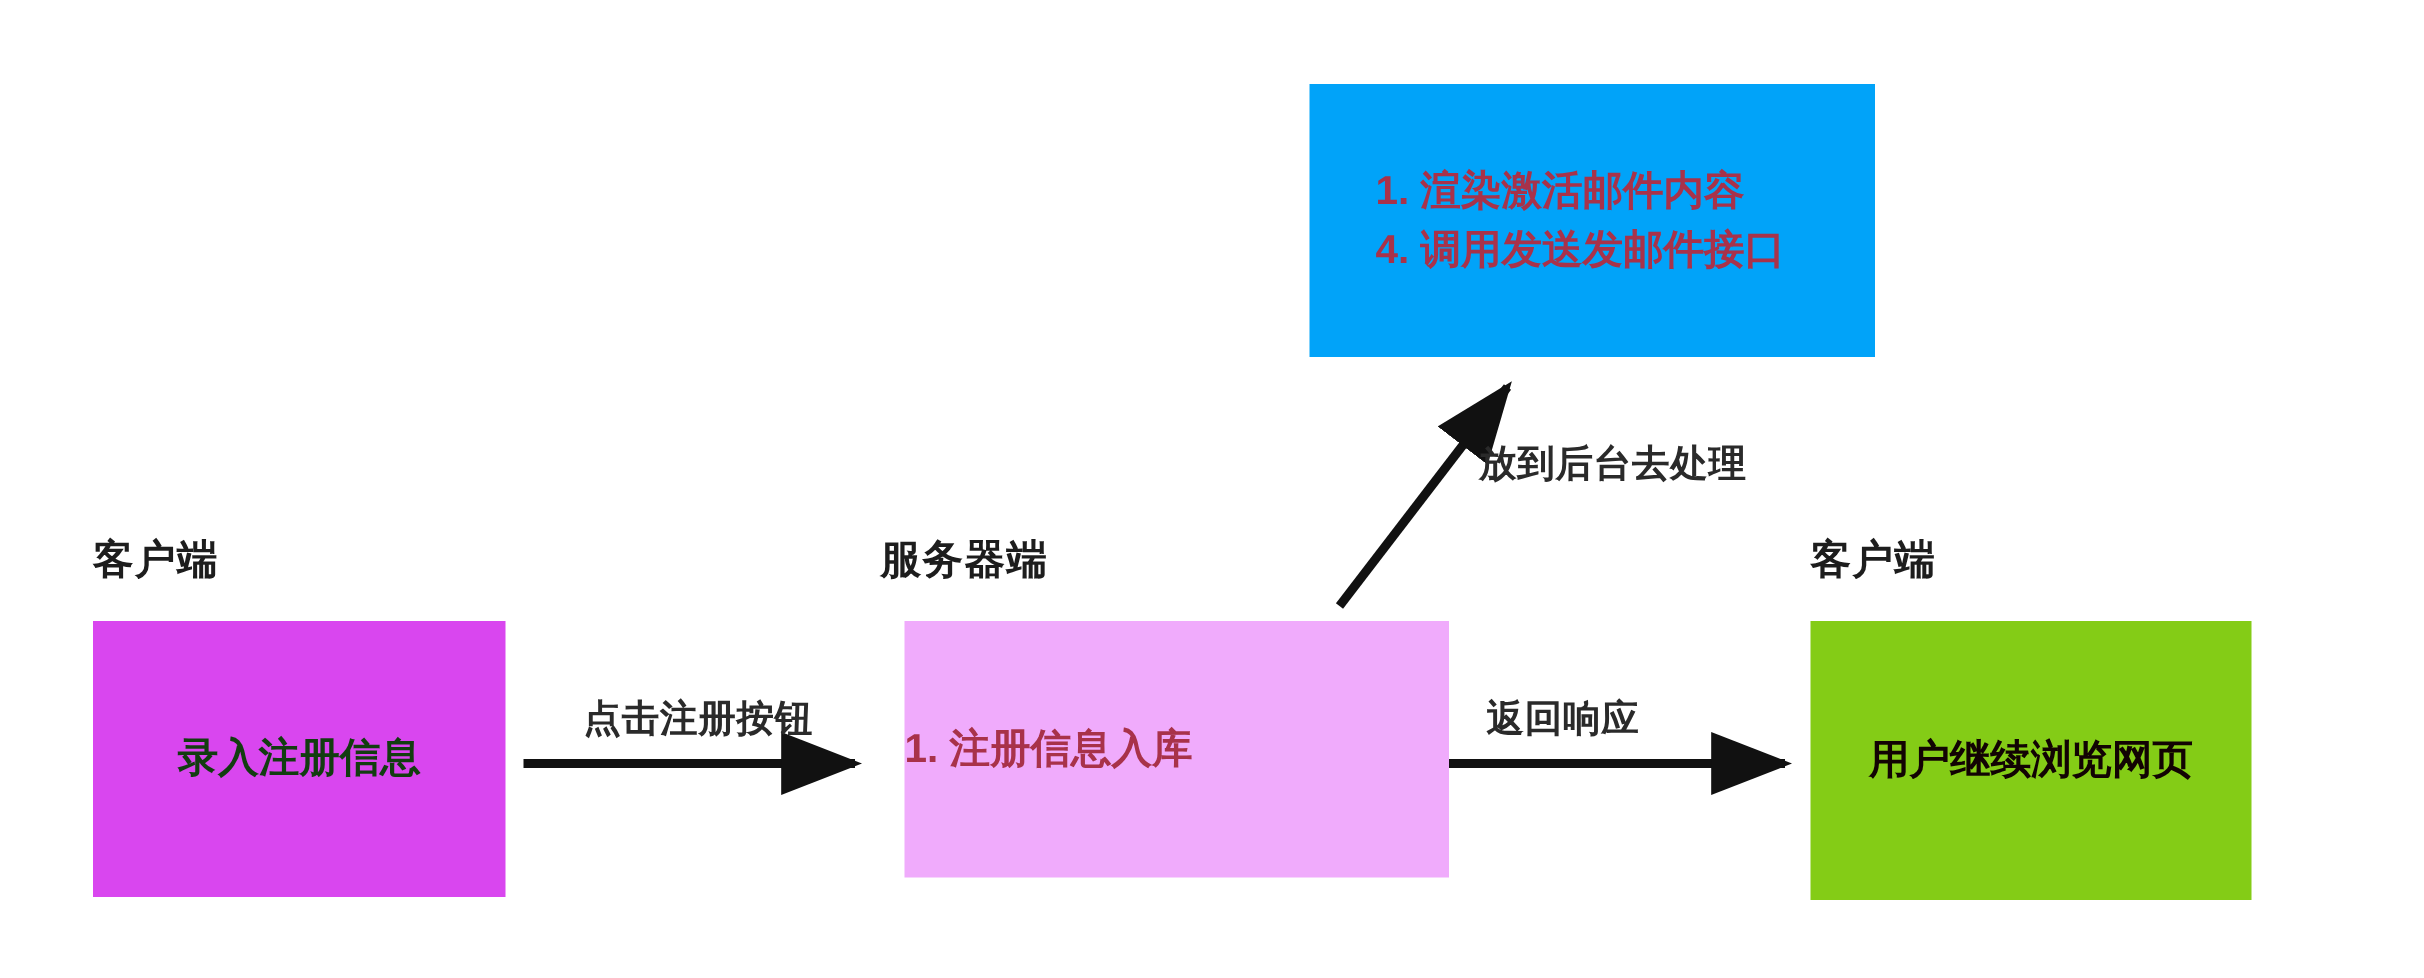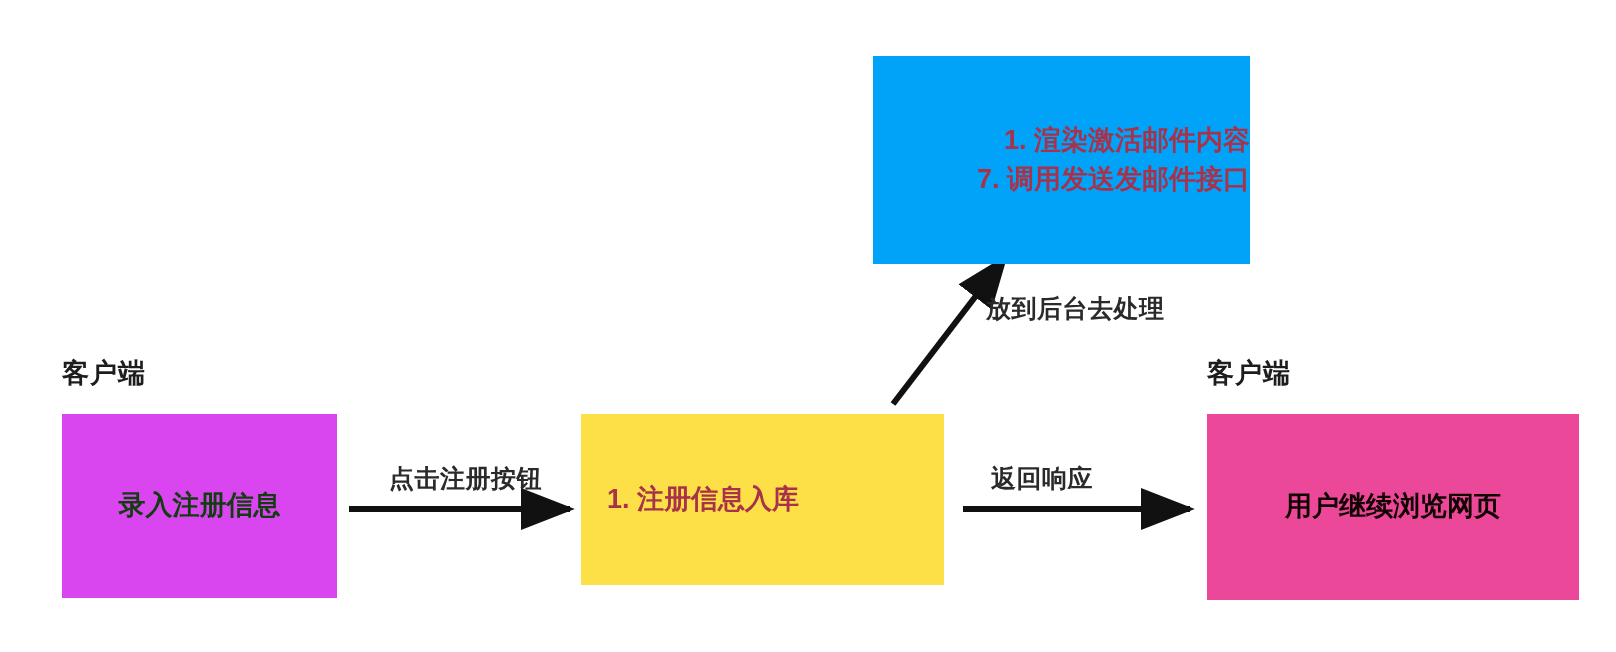--- a/index.html
+++ b/index.html
@@ -52,47 +52,46 @@
   #green-box {
     left: 62px;
     top: 414px;
     width: 275px;
     height: 184px;
     background: #d946ef;
   }
   #green-box .box-text { color: #123d10; }
 
   #orange-box {
-    left: 581px;
+    left: 603px;
     top: 414px;
     width: 363px;
     height: 171px;
-    background: #fde047;
+    background: #f0abfc;
     align-items: flex-start;
-    padding-left: 26px;
   }
   #orange-box .box-text { color: #a8324a; }
 
   #blue-box {
     left: 873px;
     top: 56px;
     width: 377px;
-    height: 208px;
+    height: 182px;
     background: #01a3f9;
-    align-items: flex-end;
+    align-items: flex-start;
     padding-left: 44px;
   }
   #blue-box .box-text { color: #a8324a; }
 
   #red-box {
     left: 1207px;
     top: 414px;
-    width: 372px;
+    width: 294px;
     height: 186px;
-    background: #ec4899;
+    background: #84cc16;
   }
   #red-box .box-text { color: #120303; }
 
   #label-client-left  { left: 62px;   top: 355px; width: 275px; }
   #label-server       { left: 587px;  top: 355px; width: 363px; }
   #label-client-right { left: 1207px; top: 355px; width: 346px; }
 
   .edge-label {
     position: absolute;
     font-size: 25px;
@@ -129,34 +128,35 @@
 
     <line x1="349" y1="509" x2="570" y2="509" stroke="#111111" stroke-width="6" marker-end="url(#arrowhead)"></line>
 
     <line x1="963" y1="509" x2="1190" y2="509" stroke="#111111" stroke-width="6" marker-end="url(#arrowhead)"></line>
 
     <line x1="893" y1="404" x2="1005" y2="258" stroke="#111111" stroke-width="6" marker-end="url(#arrowhead)"></line>
   </svg>
 
   <div class="node-label" id="label-client-left">客户端</div>
 
+  <div class="node-label" id="label-server">服务器端</div>
 
   <div class="node-label" id="label-client-right">客户端</div>
 
   <div class="box" id="green-box">
     <div class="box-text">录入注册信息</div>
   </div>
 
   <div class="box" id="orange-box">
     <div class="box-text box-text-left">1. 注册信息入库</div>
   </div>
 
   <div class="box" id="blue-box">
     <div class="box-text box-text-left">1. 渲染激活邮件内容</div>
-    <div class="box-text box-text-left">7. 调用发送发邮件接口</div>
+    <div class="box-text box-text-left">4. 调用发送发邮件接口</div>
   </div>
 
   <div class="box" id="red-box">
     <div class="box-text">用户继续浏览网页</div>
   </div>
 
   <div class="edge-label" id="edge-label-register">点击注册按钮</div>
 
   <div class="edge-label" id="edge-label-response">返回响应</div>
 

